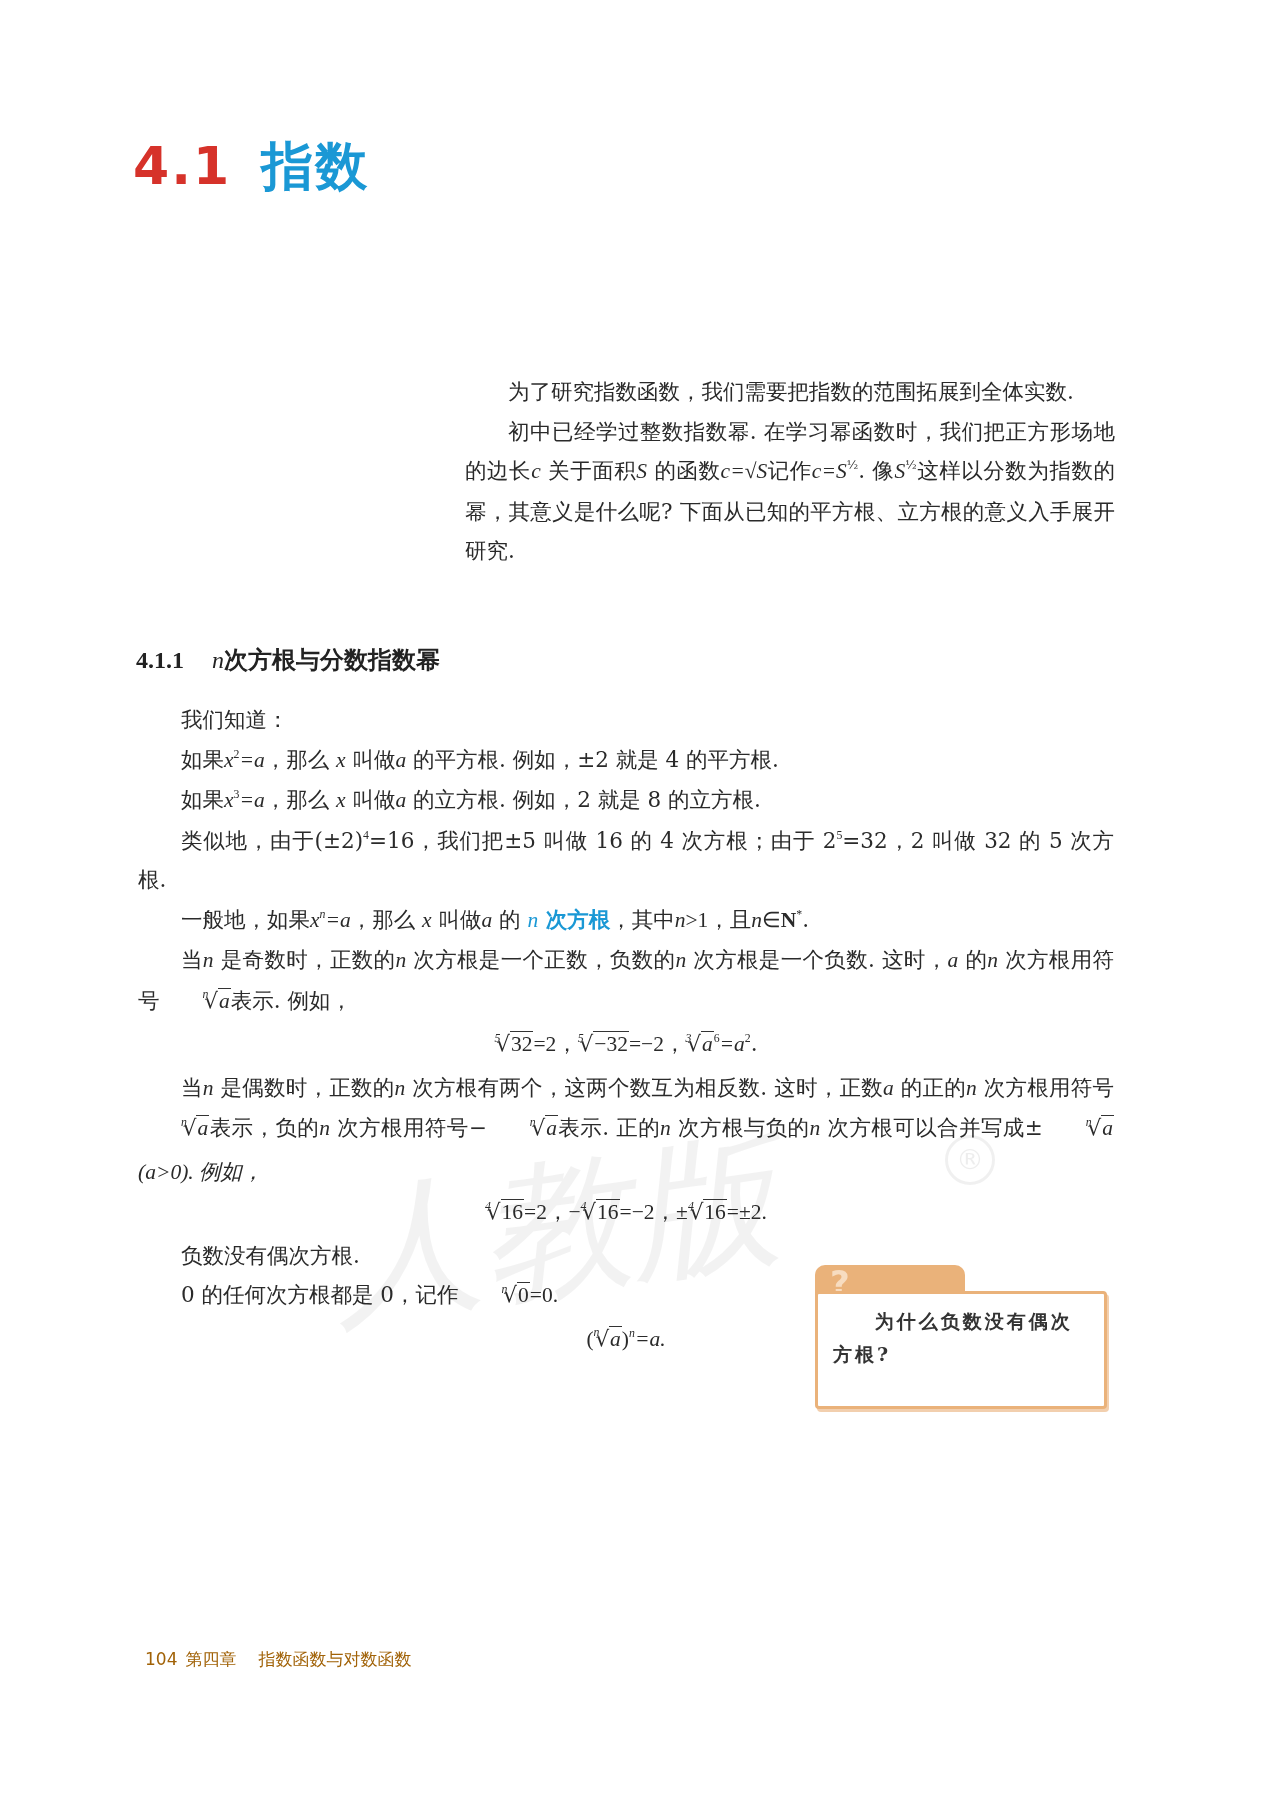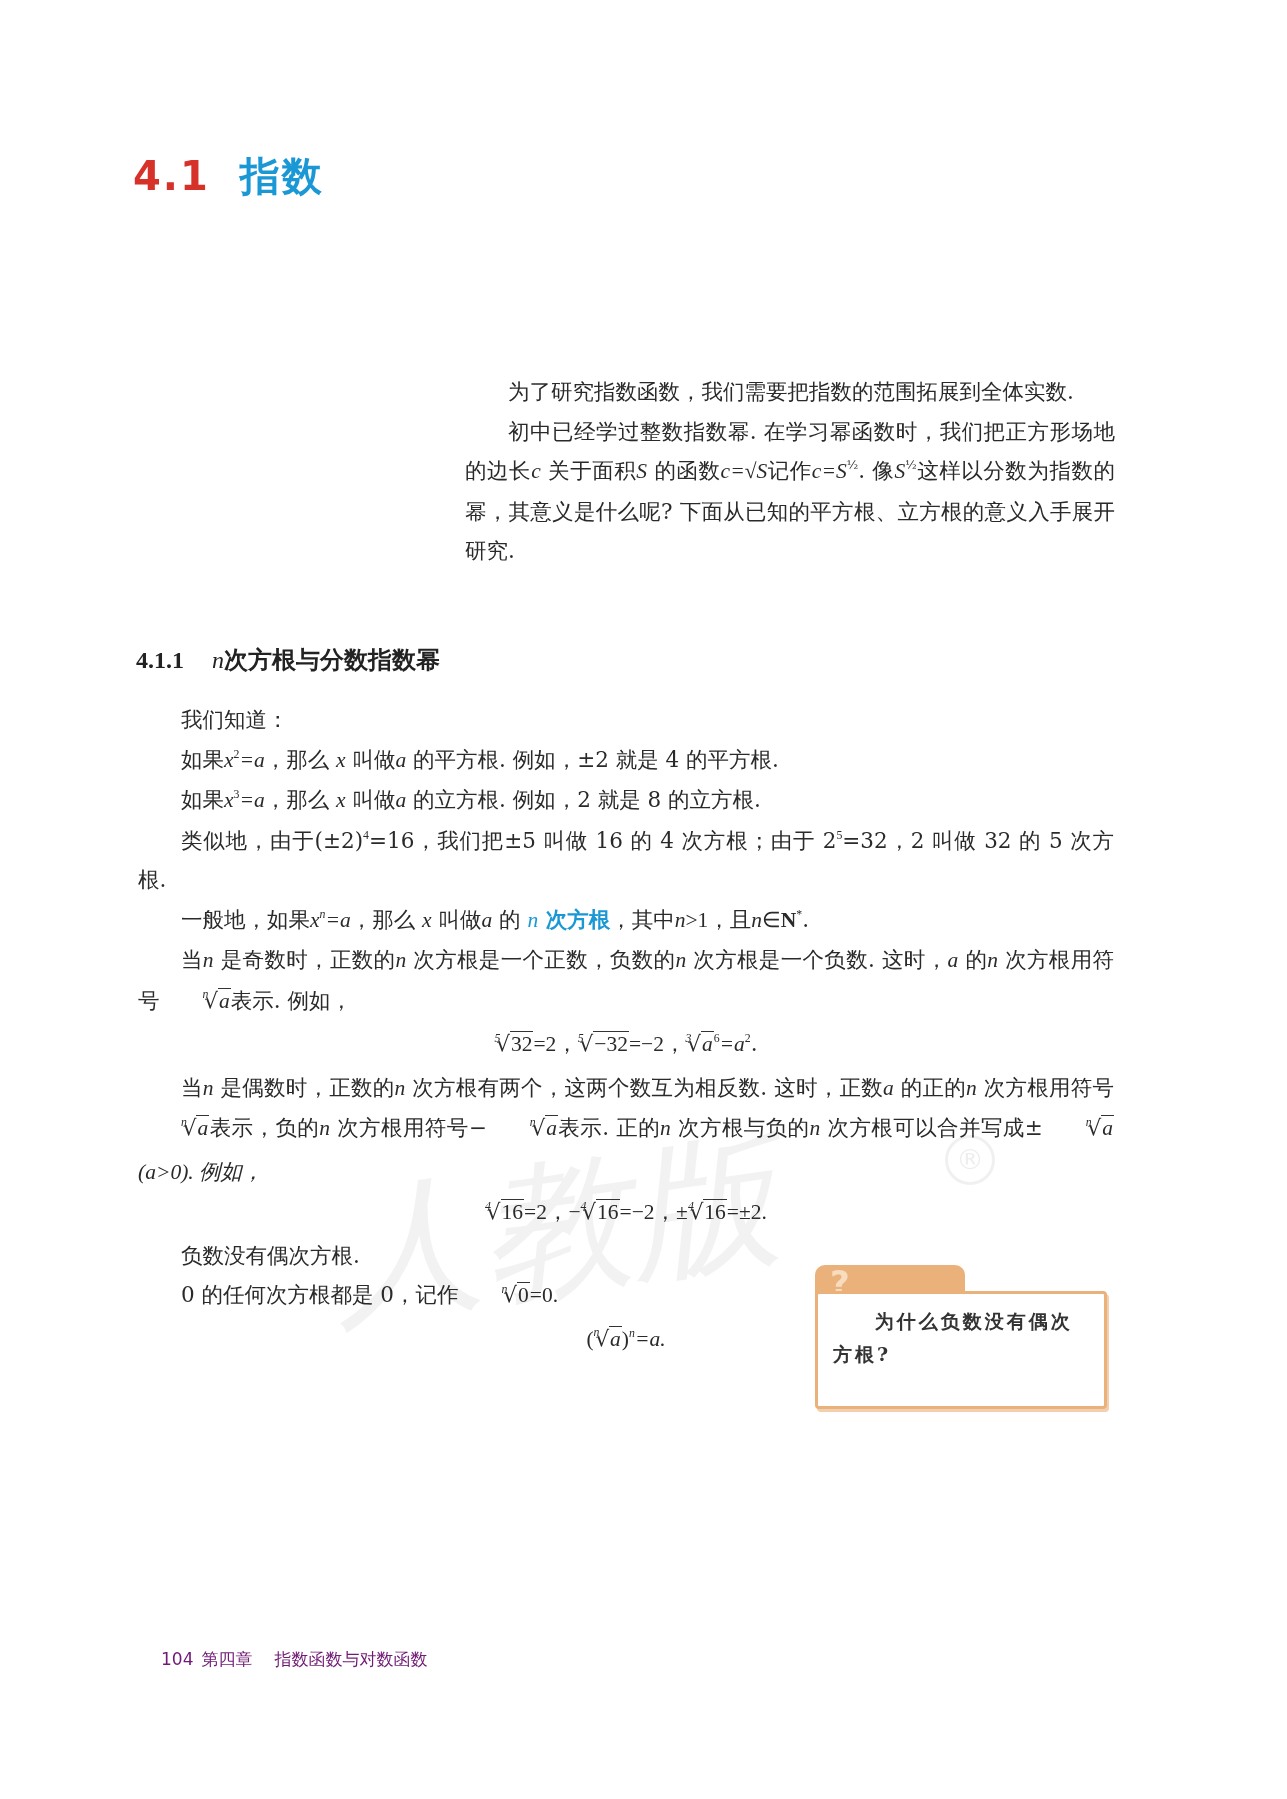--- a/index.html
+++ b/index.html
@@ -2,21 +2,21 @@
 <html><head>
 <meta charset="utf-8">
 <style>
   html, body { margin: 0; padding: 0; background: #ffffff; }
   body {
     width: 1287px; height: 1799px; position: relative; overflow: hidden;
     font-family: "DejaVu Serif", "Liberation Serif", serif;
     color: #2a2a2a;
   }
   .abs { position: absolute; }
-  .title { left: 133px; top: 146px; font-family: "DejaVu Sans", "Liberation Sans", sans-serif; font-weight: bold; font-size: 40px; line-height: 60px; white-space: nowrap; }
+  .title { left: 133px; top: 136px; font-family: "DejaVu Sans", "Liberation Sans", sans-serif; font-weight: bold; font-size: 52px; line-height: 60px; white-space: nowrap; }
   .title .num { color: #d6322a; letter-spacing: 2px; }
   .title .name { color: #1a98d5; margin-left: 30px; letter-spacing: 2px; }
 
   .intro { left: 465px; top: 334px; width: 650px; font-size: 21.5px; line-height: 39.5px; text-align: justify; margin-top: 38px; }
   .intro p { margin: 0; }
   .indent { text-indent: 2em; }
 
   .sec-head { left: 136px; top: 640px; font-size: 24px; line-height: 40px; font-weight: bold; white-space: nowrap; color: #222; }
   .sec-head .sn { font-family: "Liberation Serif", serif; }
   .sec-head .it { font-family: "Liberation Serif", serif; font-style: italic; font-weight: normal; margin-left: 28px; }
@@ -39,21 +39,21 @@
   .note { left: 815px; top: 1265px; width: 292px; height: 150px; }
   .note .tab { position: absolute; left: 0; top: 0; width: 150px; height: 40px; background: #eab27a; border-radius: 10px 10px 0 0; }
   .note .q { position: absolute; left: 15px; top: -2px; color: #f7dcc0; font-size: 34px; font-weight: bold; font-family: "DejaVu Sans", sans-serif; }
   .note .box { position: absolute; left: 0; top: 26px; width: 286px; height: 112px; background: #fff; border: 3px solid #eab27a; border-radius: 4px; box-shadow: 2px 3px 0 #f2cfae; }
   .note .txt { position: absolute; left: 18px; top: 40px; width: 255px; font-size: 19px; line-height: 33px; letter-spacing: 3px; color: #333; font-weight: bold; }
   .note .txt .ind { text-indent: 2.2em; }
 
   .watermark { left: 330px; top: 1130px; font-size: 150px; color: rgba(0,0,0,0.05); font-family: "DejaVu Serif", serif; font-style: italic; transform: rotate(-8deg); white-space: nowrap; pointer-events: none; }
   .reg { left: 945px; top: 1135px; width: 44px; height: 44px; border: 3px solid rgba(0,0,0,0.06); border-radius: 50%; color: rgba(0,0,0,0.07); font-size: 28px; line-height: 44px; text-align: center; font-family: "DejaVu Sans", sans-serif; }
 
-  .footer { left: 145px; top: 1646px; font-size: 17px; line-height: 26px; white-space: nowrap; color: #701a75; font-family: "DejaVu Sans", "Liberation Sans", sans-serif; margin-left: 16px; }
+  .footer { left: 145px; top: 1646px; font-size: 17px; line-height: 26px; white-space: nowrap; color: #a16207; font-family: "DejaVu Sans", "Liberation Sans", sans-serif; }
   .footer .pg { margin-right: 8px; }
   .footer .ch { margin-right: 22px; }
 </style>
 </head>
 <body>
 
 <div class="abs title">
   <span class="num">4.1</span><span class="name">指数</span>
 </div>
 

